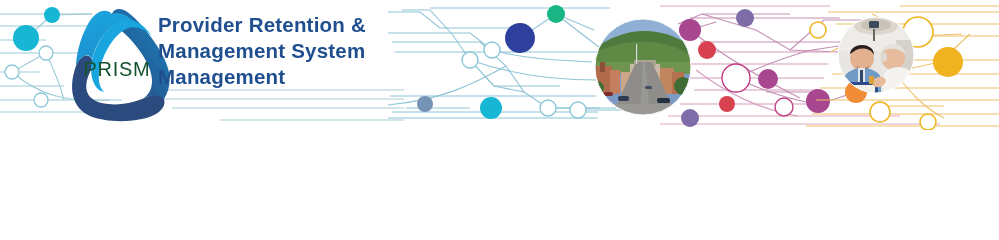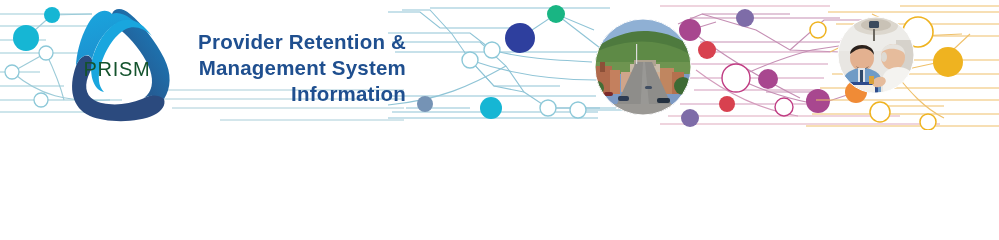--- a/index.html
+++ b/index.html
@@ -50,23 +50,22 @@
     font-size: 20px;
     font-weight: 400;
     letter-spacing: 0.7px;
     color: #14532d;
     white-space: nowrap;
   }
   
   #title-block {
     position: absolute;
     left: 158px;
-    top: 29px;
+    top: 12px;
     width: 248px;
-    text-align: right;
     font-family: "Liberation Sans", sans-serif;
     font-size: 20.5px;
     font-weight: bold;
     line-height: 26px;
     letter-spacing: 0.2px;
     color: #1f4f8f;
     white-space: nowrap;
   }
   #title-block .title-line {
     display: block;
@@ -340,16 +339,16 @@
                C 56 33, 46 50, 42 66
                C 40 74, 40 84, 46 90
                C 36 88, 31 74, 34 58 Z" fill="#19A6DE"></path>
     </svg>
     <div id="logo-wordmark">PRISM</div>
   </div>
 
   <div id="title-block">
     <span class="title-line">Provider Retention &amp;</span>
     <span class="title-line">Management System</span>
-    <span class="title-line">Information</span>
+    <span class="title-line">Management</span>
   </div>
 
 </div>
 
 </body></html>

